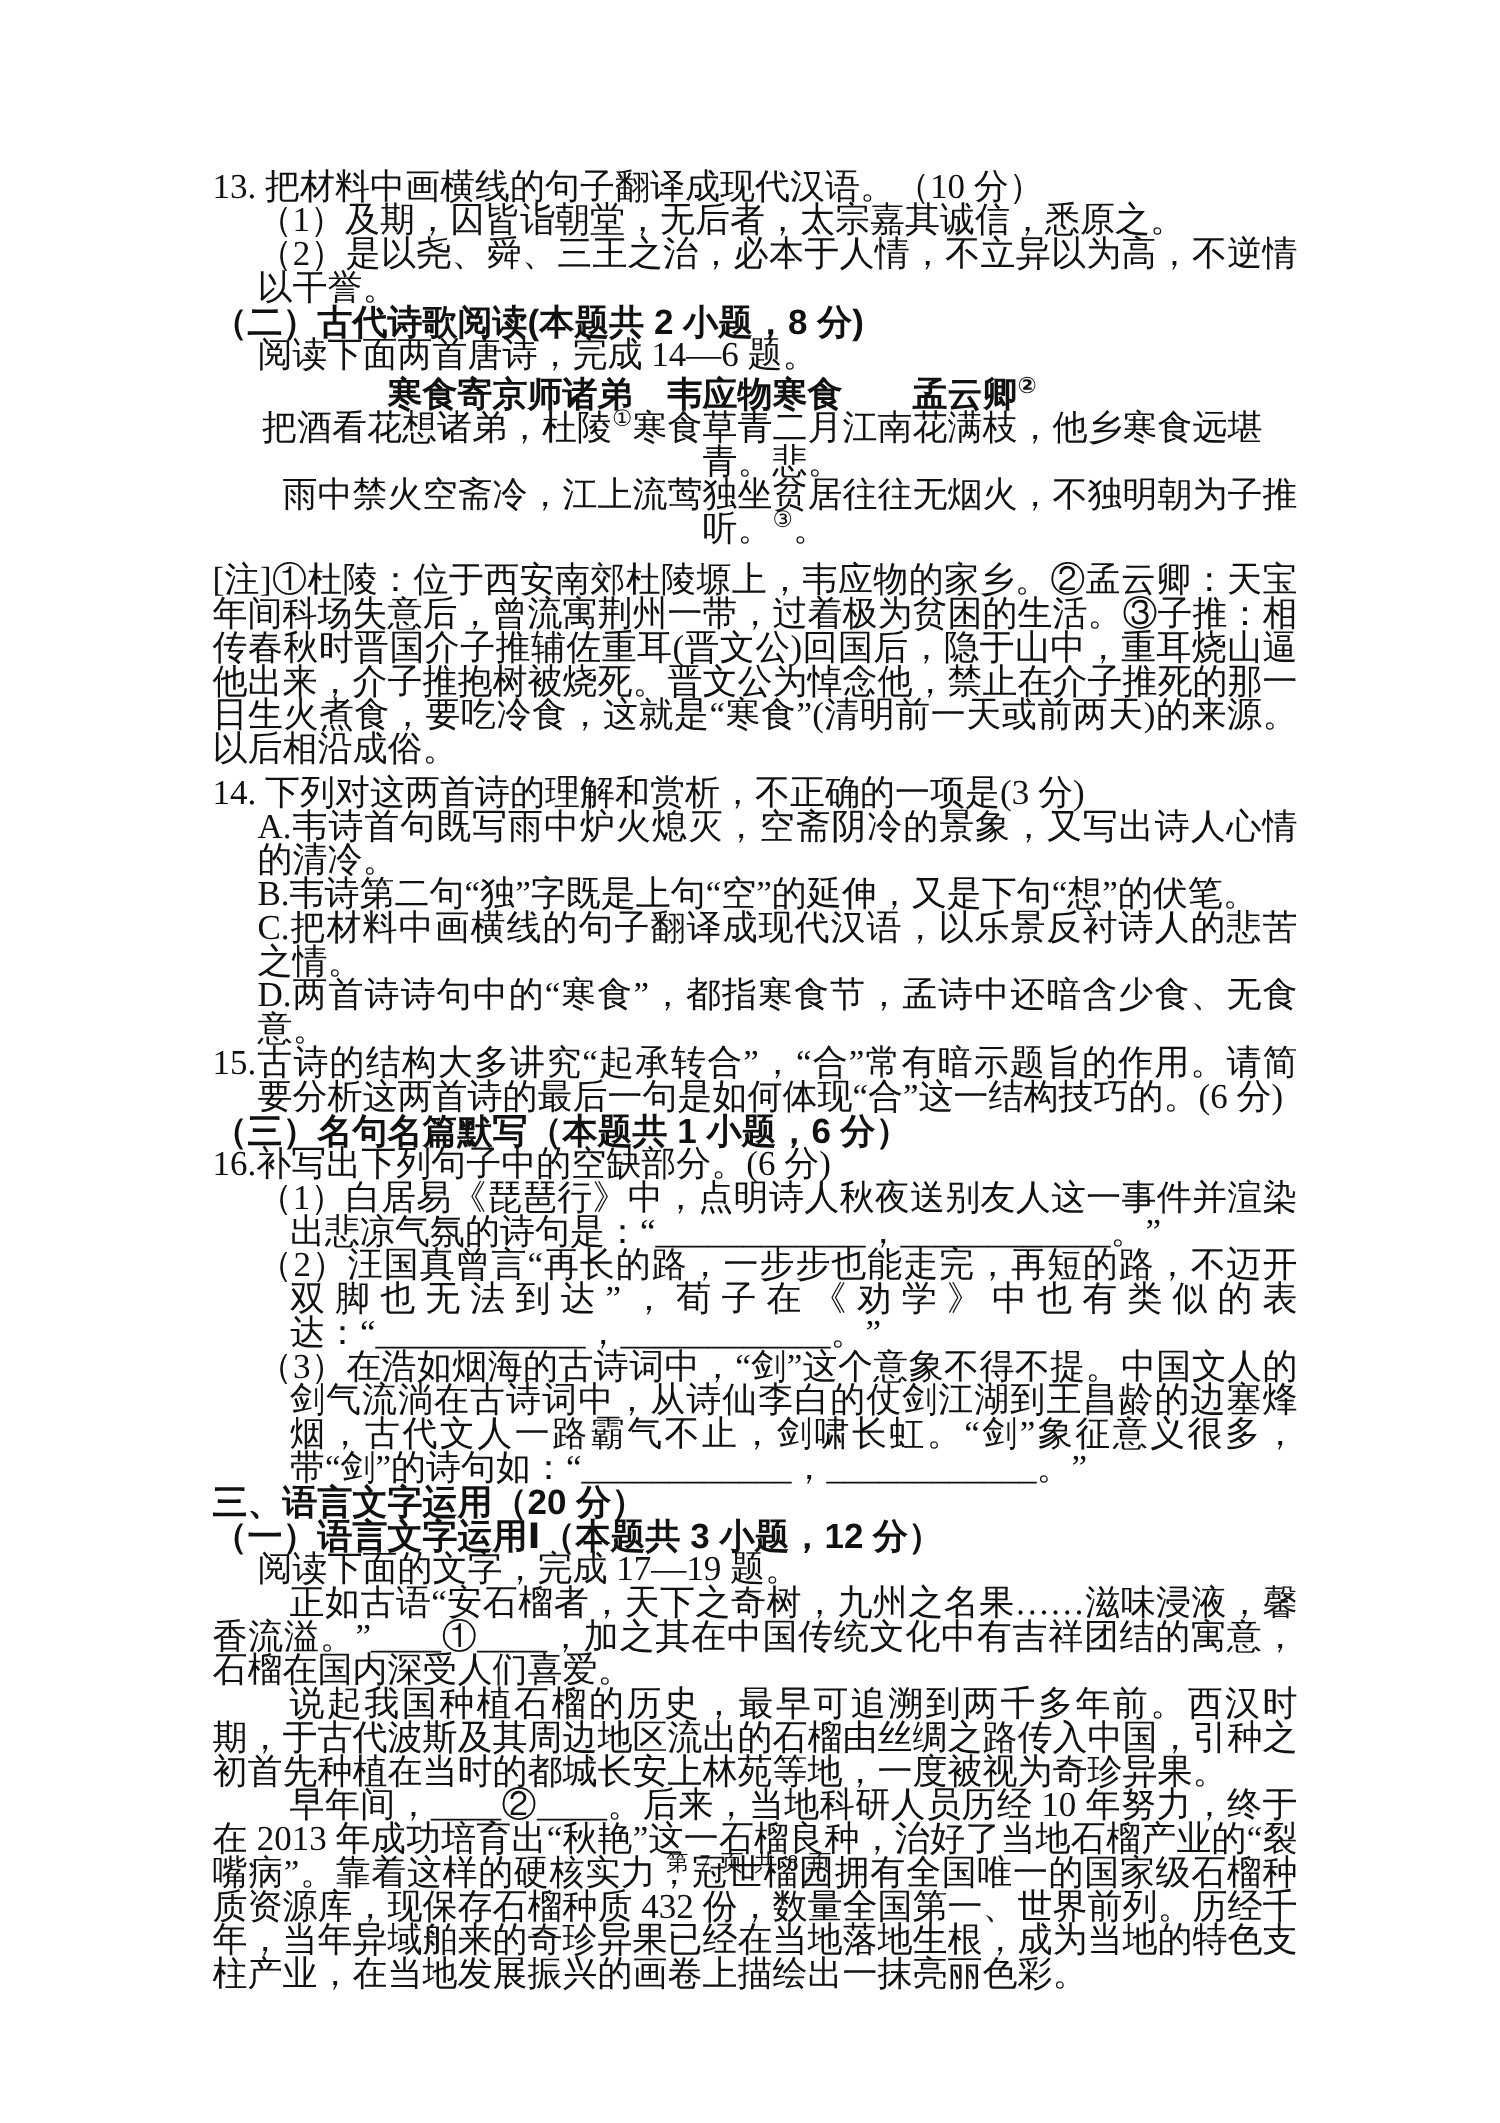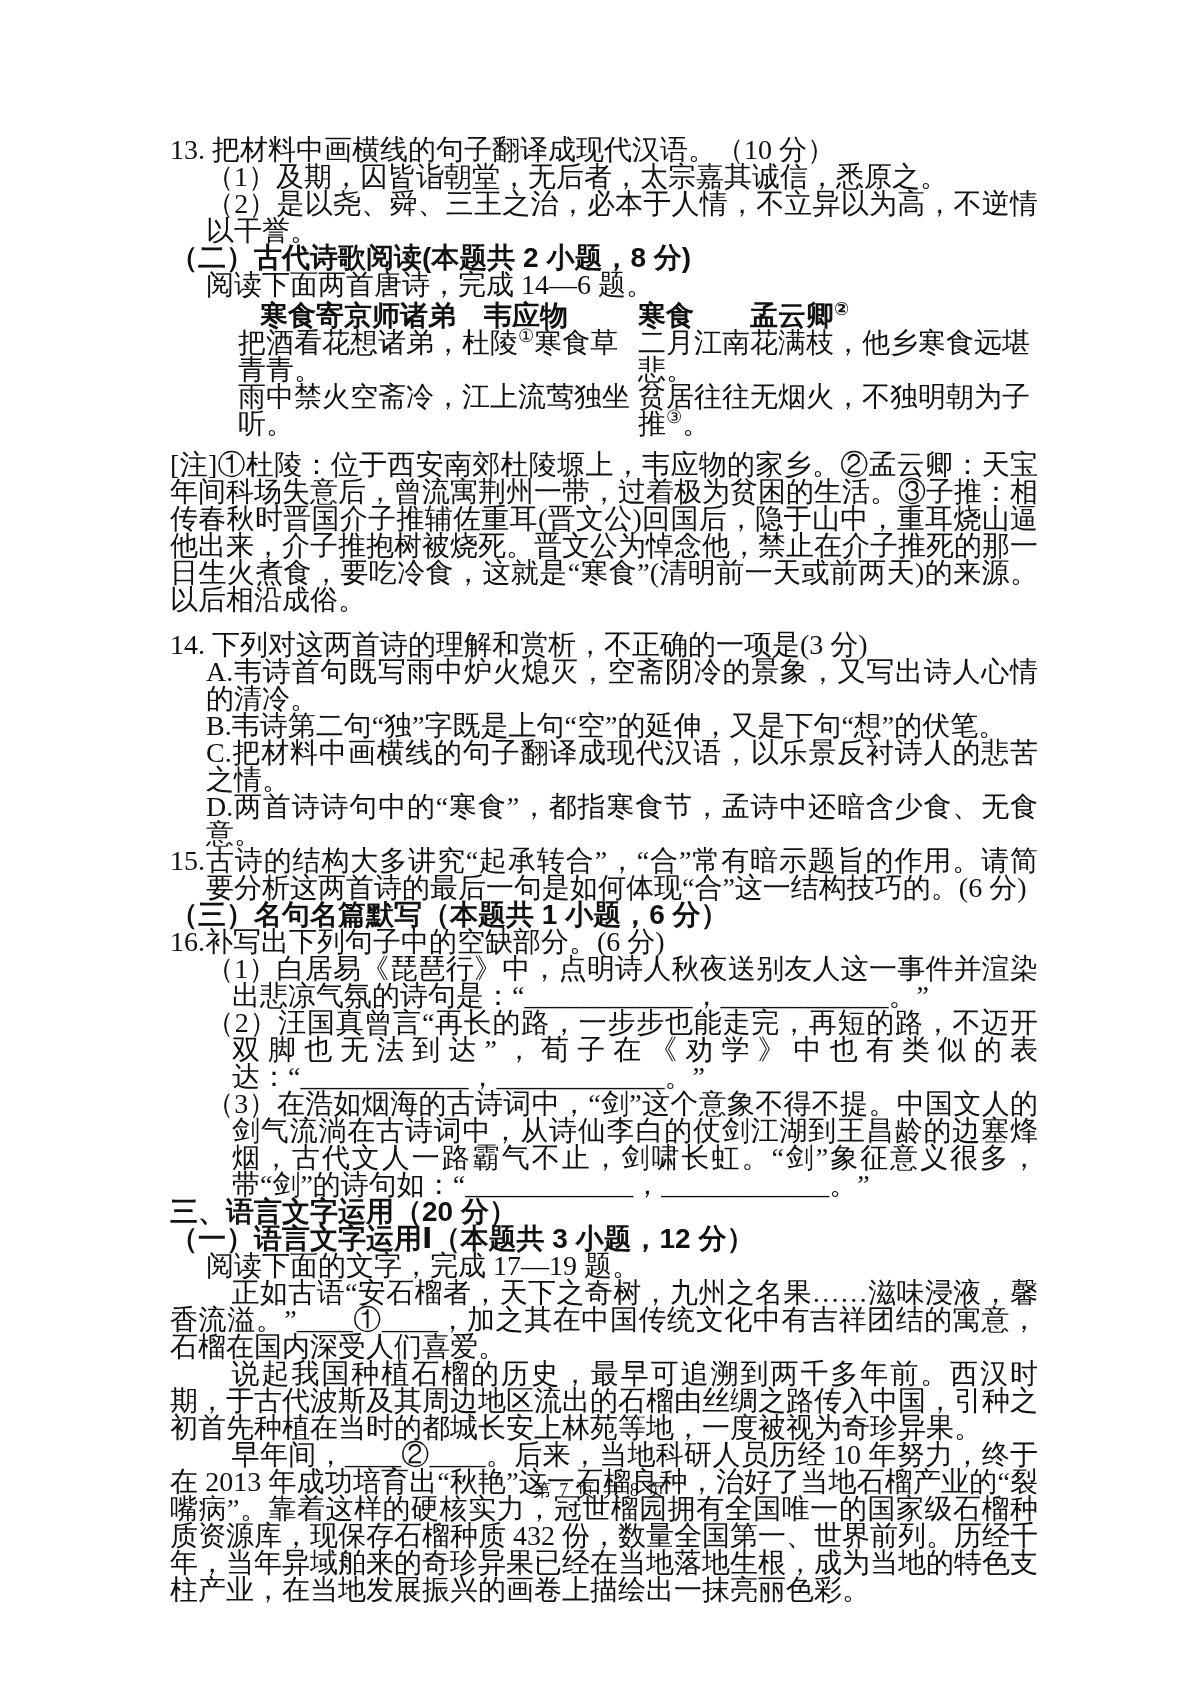--- a/index.html
+++ b/index.html
@@ -24,23 +24,23 @@
   p { margin: 0; }
   .ind1 { padding-left: 36px; }
   .hd {
     font-weight: 700;
     font-family: "Liberation Sans", "DejaVu Sans", sans-serif;
     text-align: left;
   }
   .hang { padding-left: 36px; text-indent: -36px; }
   .q16item { padding-left: 62px; text-indent: -26px; }
   .para { text-indent: 2.2em; }
-  .note { margin-top: 14px; margin-bottom: 18px; }
+  .note { margin-top: 14px; margin-bottom: 8px; }
   .poem-row { display: flex; margin: 4px 0 2px 0; text-align: left; }
-  .poem-left { margin-left: 68px; }
+  .poem-left { margin-left: 28px; text-align: right; }
   .poem-left .poem-title { padding-left: 22px; }
   .poem-right { }
   .poem-title { font-weight: 700; font-family: "Liberation Sans", "DejaVu Sans", sans-serif; }
   sup { font-size: 0.65em; vertical-align: super; line-height: 0; }
   .footer {
     position: absolute;
     top: 1478px;
     left: 0;
     width: 100%;
     text-align: center;

